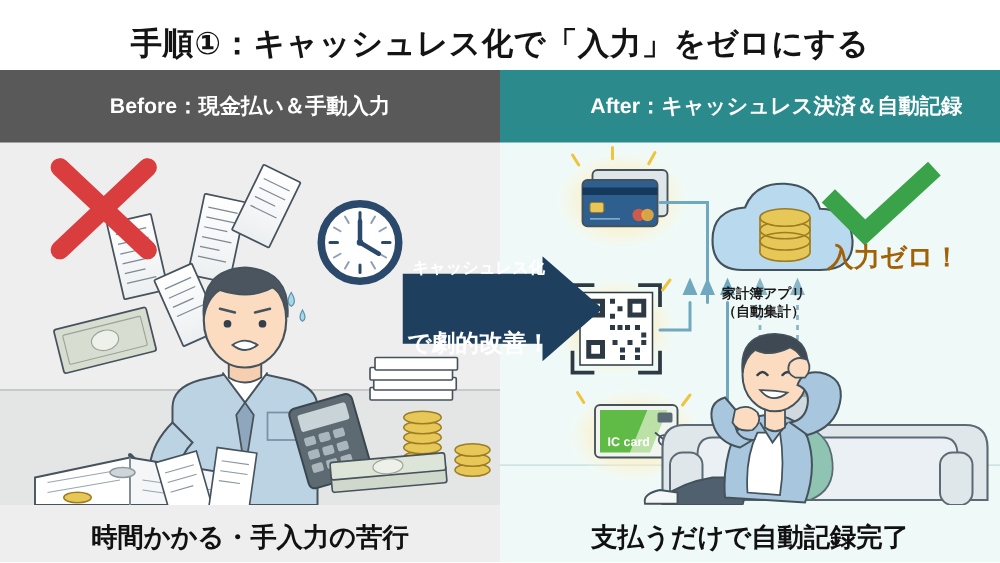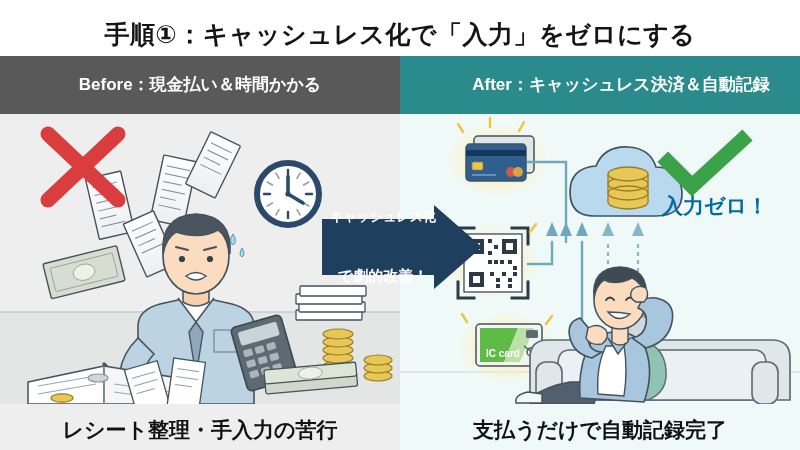--- a/index.html
+++ b/index.html
@@ -91,31 +91,31 @@
     left: 0; top: 0;
     width: 122px; height: 84px;
     display: flex; flex-direction: column;
     align-items: center; justify-content: center;
     color: #ffffff;
     text-align: center;
     pointer-events: none;
     gap: 42px;
   }
   .arrow-label .l1 { font-size: 13px; font-weight: 700; line-height: 1.25; white-space: nowrap; }
-  .arrow-label .l2 { font-size: 15px; font-weight: 700; line-height: 1.25; white-space: nowrap; }
+  .arrow-label .l2 { font-size: 19px; font-weight: 700; line-height: 1.25; white-space: nowrap; }
 
   
   .zero-label {
     position: absolute;
     left: 645px; top: 192px;
     width: 140px;
     text-align: center;
     font-size: 21px;
     font-weight: 700;
-    color: #0369a1;
+    color: #a16207;
     white-space: nowrap;
     z-index: 30;
   }
   .app-label {
     position: absolute;
     left: 552px; top: 228px;
     width: 118px;
     text-align: center;
     font-size: 11px;
     font-weight: 700;
@@ -132,21 +132,21 @@
 
 <div id="stage">
 
   <div class="title-bar">
     <div class="title-text">手順①：キャッシュレス化で「入力」をゼロにする</div>
   </div>
 
   <div class="panel left">
 
     <div class="panel-header">
-      <div class="h1">Before：現金払い＆時間かかる</div>
+      <div class="h1">Before：現金払い＆手動入力</div>
     </div>
 
     <div class="scene">
       <svg class="svg-abs" width="400" height="290" viewBox="0 0 400 290">
         <defs>
           <linearGradient id="paperG" x1="0" y1="0" x2="0" y2="1">
             <stop offset="0%" stop-color="#ffffff"></stop>
             <stop offset="100%" stop-color="#eceff1"></stop>
           </linearGradient>
         </defs>
@@ -341,21 +341,21 @@
         </g>
 
         <g transform="rotate(-5 312 278)">
           <rect x="266" y="262" width="92" height="14" rx="2" fill="#cfd8cb" stroke="#46525c" stroke-width="1.3"></rect>
           <rect x="266" y="252" width="92" height="14" rx="2" fill="#dde4d8" stroke="#46525c" stroke-width="1.3"></rect>
           <ellipse cx="312" cy="259" rx="12" ry="6" fill="#eef0ea" stroke="#9aa496" stroke-width="0.9"></ellipse>
         </g>
       </svg>
     </div>
 
-    <div class="panel-caption">レシート整理・手入力の苦行</div>
+    <div class="panel-caption">時間かかる・手入力の苦行</div>
   </div>
 
   <div class="panel right">
 
     <div class="panel-header">
       <div class="h1">After：キャッシュレス決済＆自動記録</div>
     </div>
 
     <div class="scene">
       <svg class="svg-abs" width="400" height="290" viewBox="0 0 400 290">
@@ -532,20 +532,22 @@
   </div>
 
   <svg style="position:absolute;left:660;top:0;" width="0" height="0"></svg>
   <svg class="svg-abs" style="left:640px; top:128px; position:absolute; z-index:30;" width="130" height="70" viewBox="0 0 130 70">
     <path d="M28 34 L52 58 L102 12" fill="none" stroke="#3aa34a" stroke-width="15" stroke-linecap="square" stroke-linejoin="miter"></path>
   </svg>
 
   <div class="zero-label">入力ゼロ！</div>
 
   <div class="app-label">
+    <div>家計簿アプリ</div>
+    <div>（自動集計）</div>
   </div>
 
   <div class="center-arrow">
     <svg width="160" height="84" viewBox="0 0 160 84">
       <polygon points="0,14 112,14 112,0 160,42 112,84 112,70 0,70" fill="#1f3f5e"></polygon>
     </svg>
     <div class="arrow-label">
       <div class="l1">キャッシュレス化</div>
       <div class="l2">で劇的改善！</div>
     </div>

